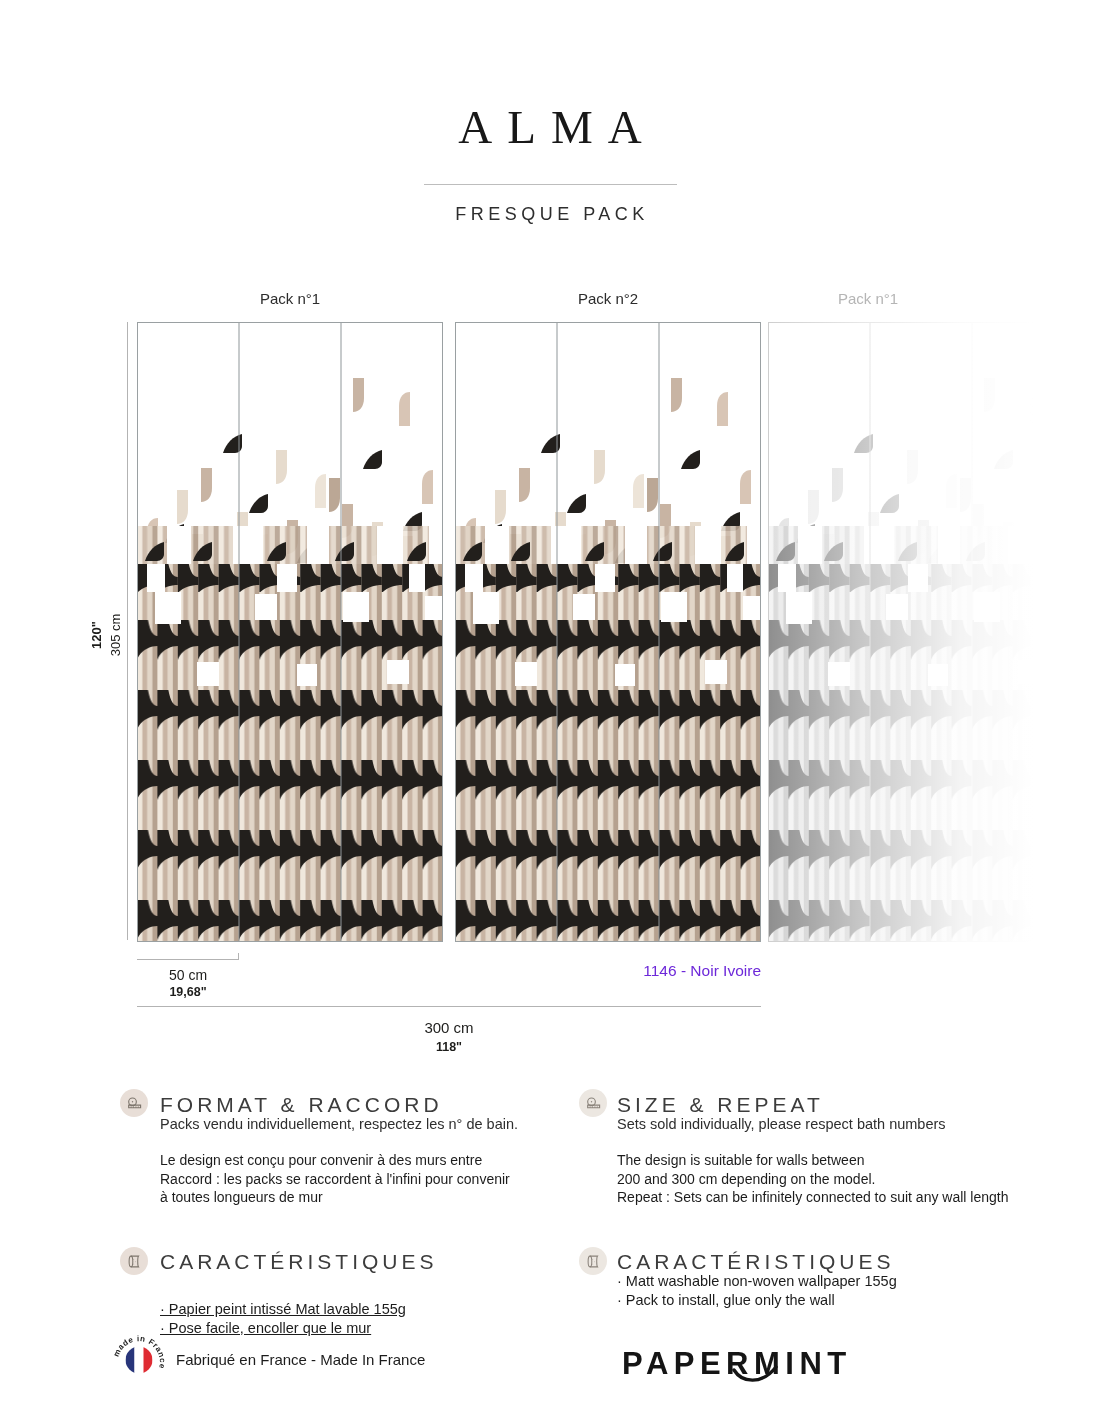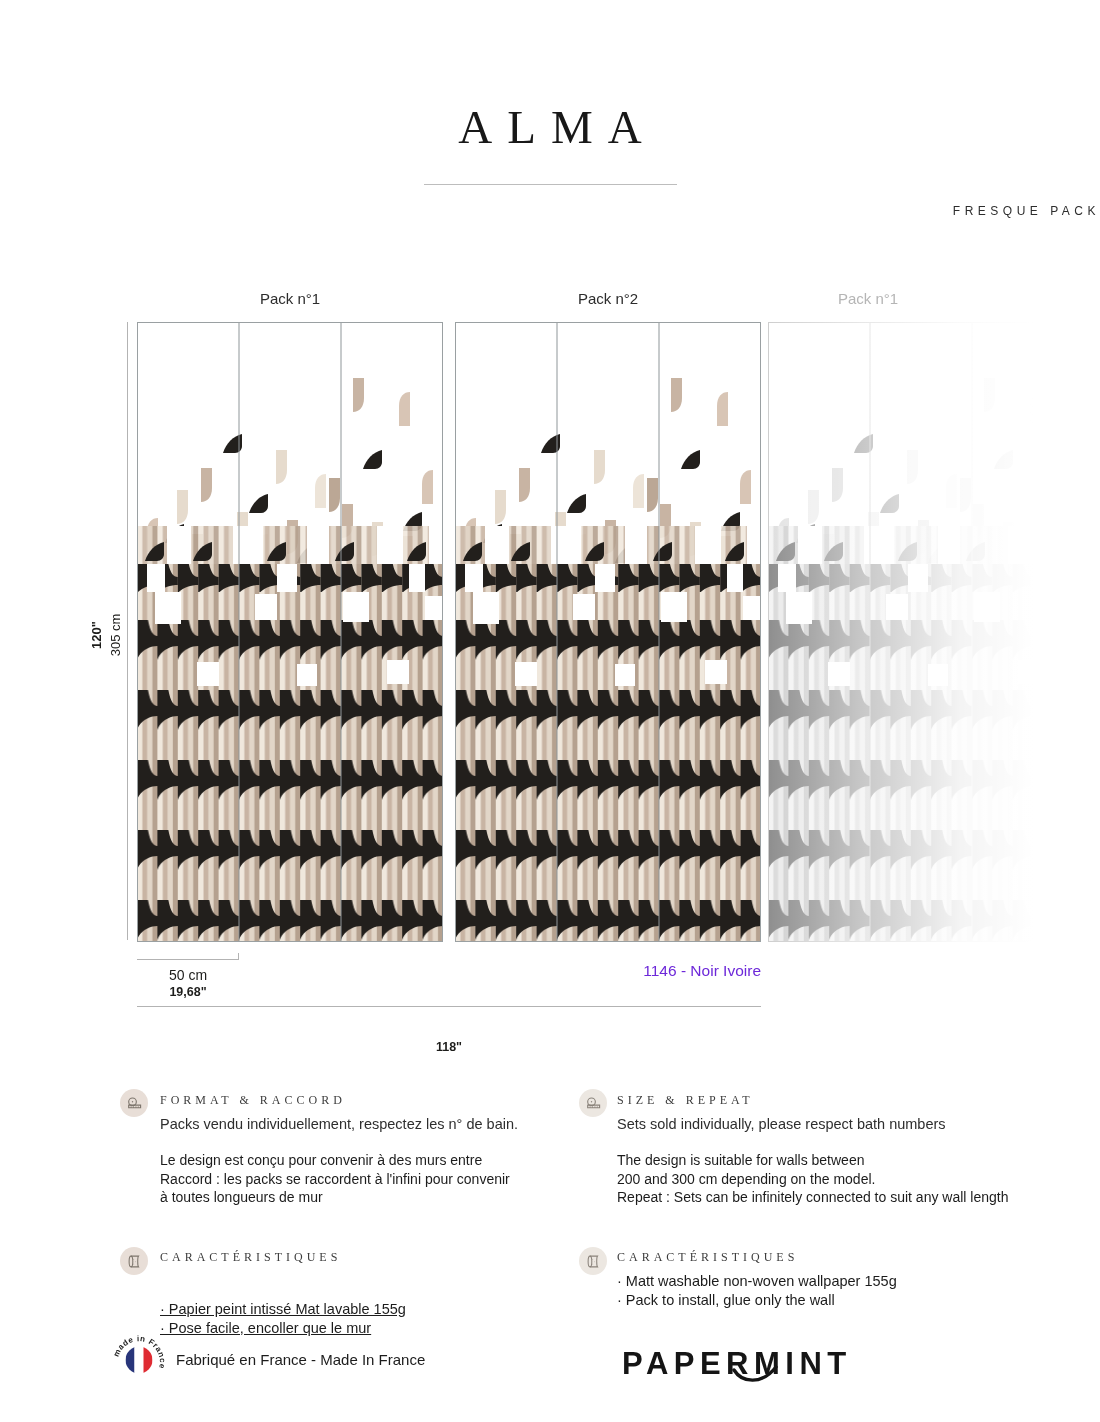--- a/index.html
+++ b/index.html
@@ -4,21 +4,21 @@
 <style>
   html,body{margin:0;padding:0;background:#fff;}
   .page{position:relative;width:1100px;height:1422px;background:#fff;overflow:hidden;
         font-family:"Liberation Sans",sans-serif;color:#1d1d1b;}
   .abs{position:absolute;}
 
   
   .title{left:0;right:0;top:100px;text-align:center;font-family:"Liberation Serif",serif;
          font-size:47px;letter-spacing:15px;color:#181818;text-indent:15px;}
   .title-divider{left:424px;top:184px;width:253px;height:0;border-top:1px solid #bdbdbd;}
-  .subtitle{left:0;right:0;top:204px;text-align:right;font-size:12px;letter-spacing:4.5px;
+  .subtitle{left:0;right:0;top:204px;text-align:center;font-size:18px;letter-spacing:4.5px;
             color:#2d2d2d;font-weight:500;text-indent:4px;}
 
   
   .pack-label{top:290px;width:306px;text-align:center;font-size:15px;color:#2c2c2c;font-weight:500;}
   .pack-label.faded{color:#b5b5b5;}
 
   
   .pack-svg{position:absolute;top:322px;width:306px;height:620px;display:block;}
   .pack-svg.gray{filter:grayscale(1) opacity(0.85);}
   .fade-overlay{left:766px;top:318px;width:334px;height:630px;
@@ -32,21 +32,21 @@
                   white-space:nowrap;font-size:13px;color:#1d1d1b;}
   .dim-text{font-size:14px;color:#1d1d1b;text-align:center;}
   .dim-text-bold{font-size:12.5px;font-weight:bold;color:#1d1d1b;text-align:center;}
   .ref-label{left:461px;top:962px;width:300px;text-align:right;font-size:15.5px;color:#6d28d9;}
 
   
   .icon-circle{width:28px;height:28px;border-radius:50%;display:flex;
                align-items:center;justify-content:center;}
   .bg-rose{background:#e8ded7;}
   .bg-sand{background:#ece7e1;}
-  .sec-title{font-size:12px;letter-spacing:4px;color:#3c3c3c;font-weight:500;white-space:nowrap;font-family:Liberation Serif, serif;}
+  .sec-title{font-size:21px;letter-spacing:4px;color:#3c3c3c;font-weight:500;white-space:nowrap;}
   .sec-lead{font-size:14.5px;color:#2e2e2e;white-space:nowrap;}
   .sec-body{font-size:14px;line-height:18.5px;color:#1c1c1c;white-space:nowrap;}
   .sec-bullets{font-size:14.5px;line-height:19px;color:#1c1c1c;white-space:nowrap;}
 
   
   .made-in-text{left:176px;top:1351px;font-size:15px;color:#1c1c1c;}
   .brand-svg{left:622px;top:1338px;}
 </style>
 </head>
 <body>
@@ -179,20 +179,21 @@
   </div>
 
   <div class="abs dim-line" style="left:137px;top:959px;width:102px;height:1px;"></div>
   <div class="abs dim-line" style="left:238px;top:953px;width:1px;height:7px;"></div>
   <div class="abs dim-text" style="left:137px;top:967px;width:102px;">50 cm</div>
   <div class="abs dim-text-bold" style="left:137px;top:985px;width:102px;">19,68"</div>
 
   <div class="abs ref-label">1146 - Noir Ivoire</div>
 
   <div class="abs dim-line" style="left:137px;top:1006px;width:624px;height:1px;"></div>
+  <div class="abs dim-text" style="left:137px;top:1019px;width:624px;font-size:15px;">300 cm</div>
   <div class="abs dim-text-bold" style="left:137px;top:1040px;width:624px;">118"</div>
 
   <div class="abs icon-circle bg-rose" style="left:120px;top:1089px;">
     <svg width="17" height="17" viewBox="0 0 24 24" fill="none" stroke="#7d756c" stroke-width="1.6">
       <circle cx="9.2" cy="9.6" r="5.4"></circle>
         <circle cx="9.2" cy="9.6" r="1" fill="#7d756c" stroke="none"></circle>
       <path d="M3.8,14.2 H20.6 V18 H3.8 Z"></path>
       <path d="M7.2,16 V18 M10.6,16 V18 M14,16 V18 M17.4,16 V18" stroke-width="1.1"></path>
     </svg>
   </div>

